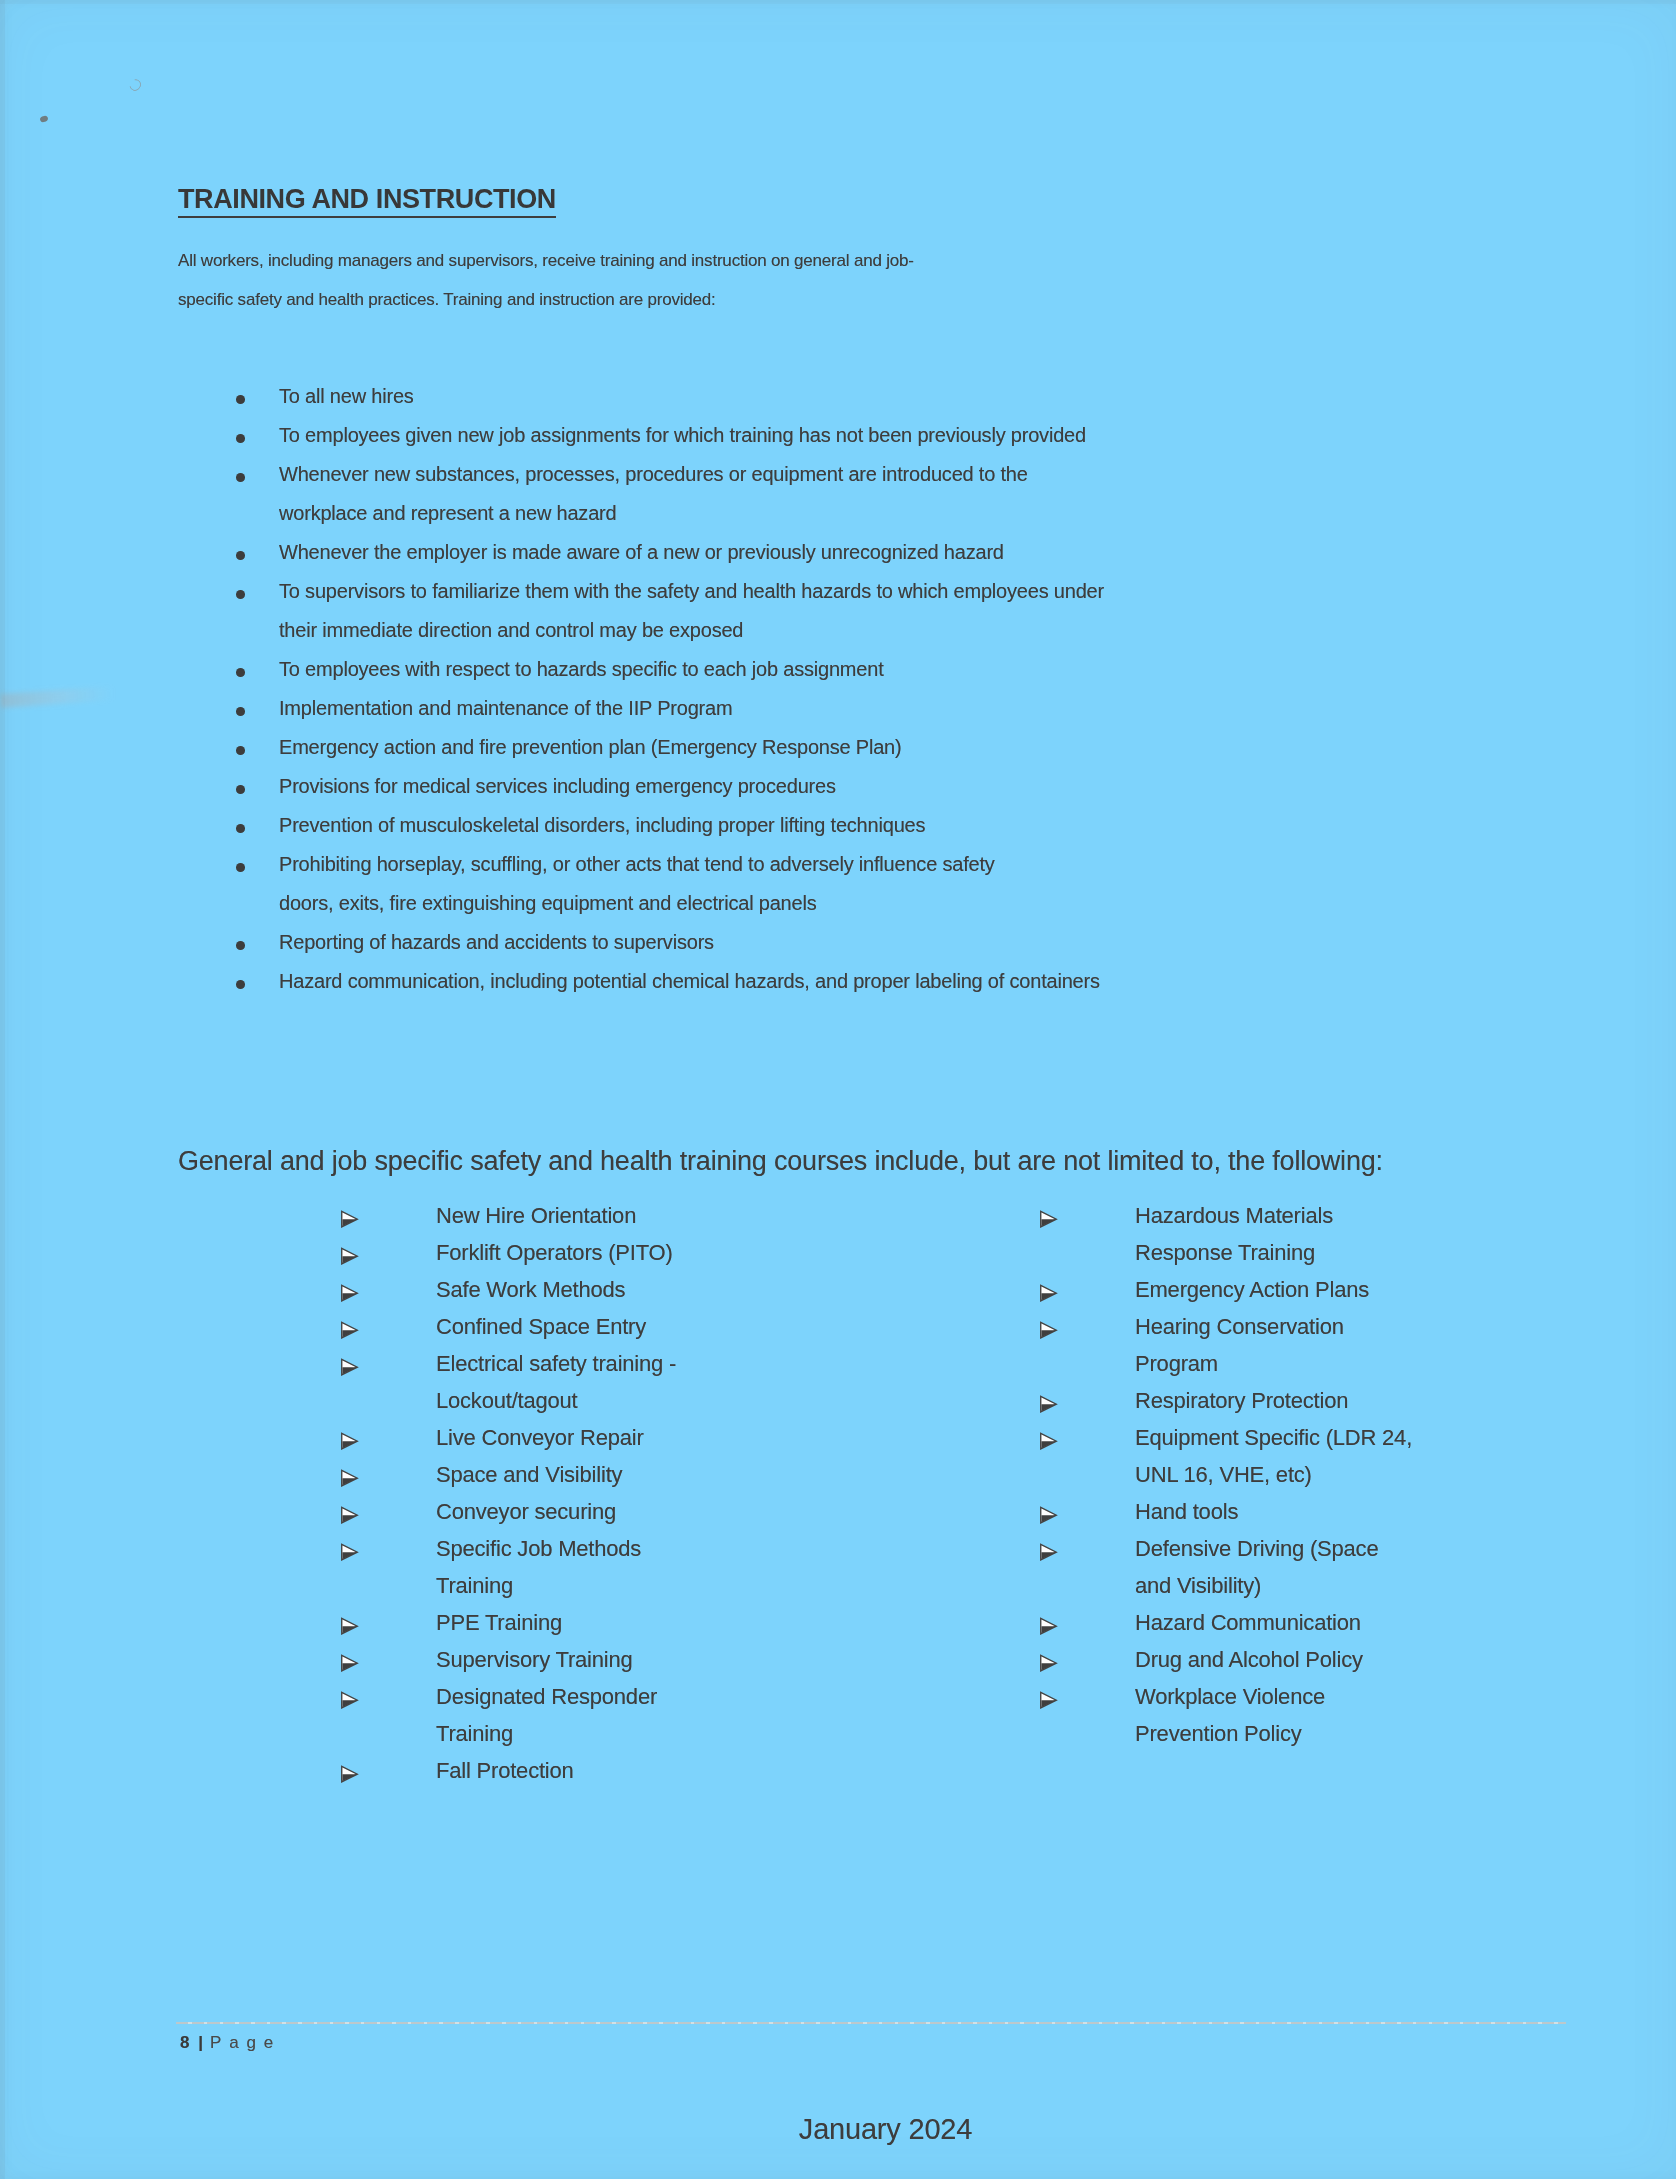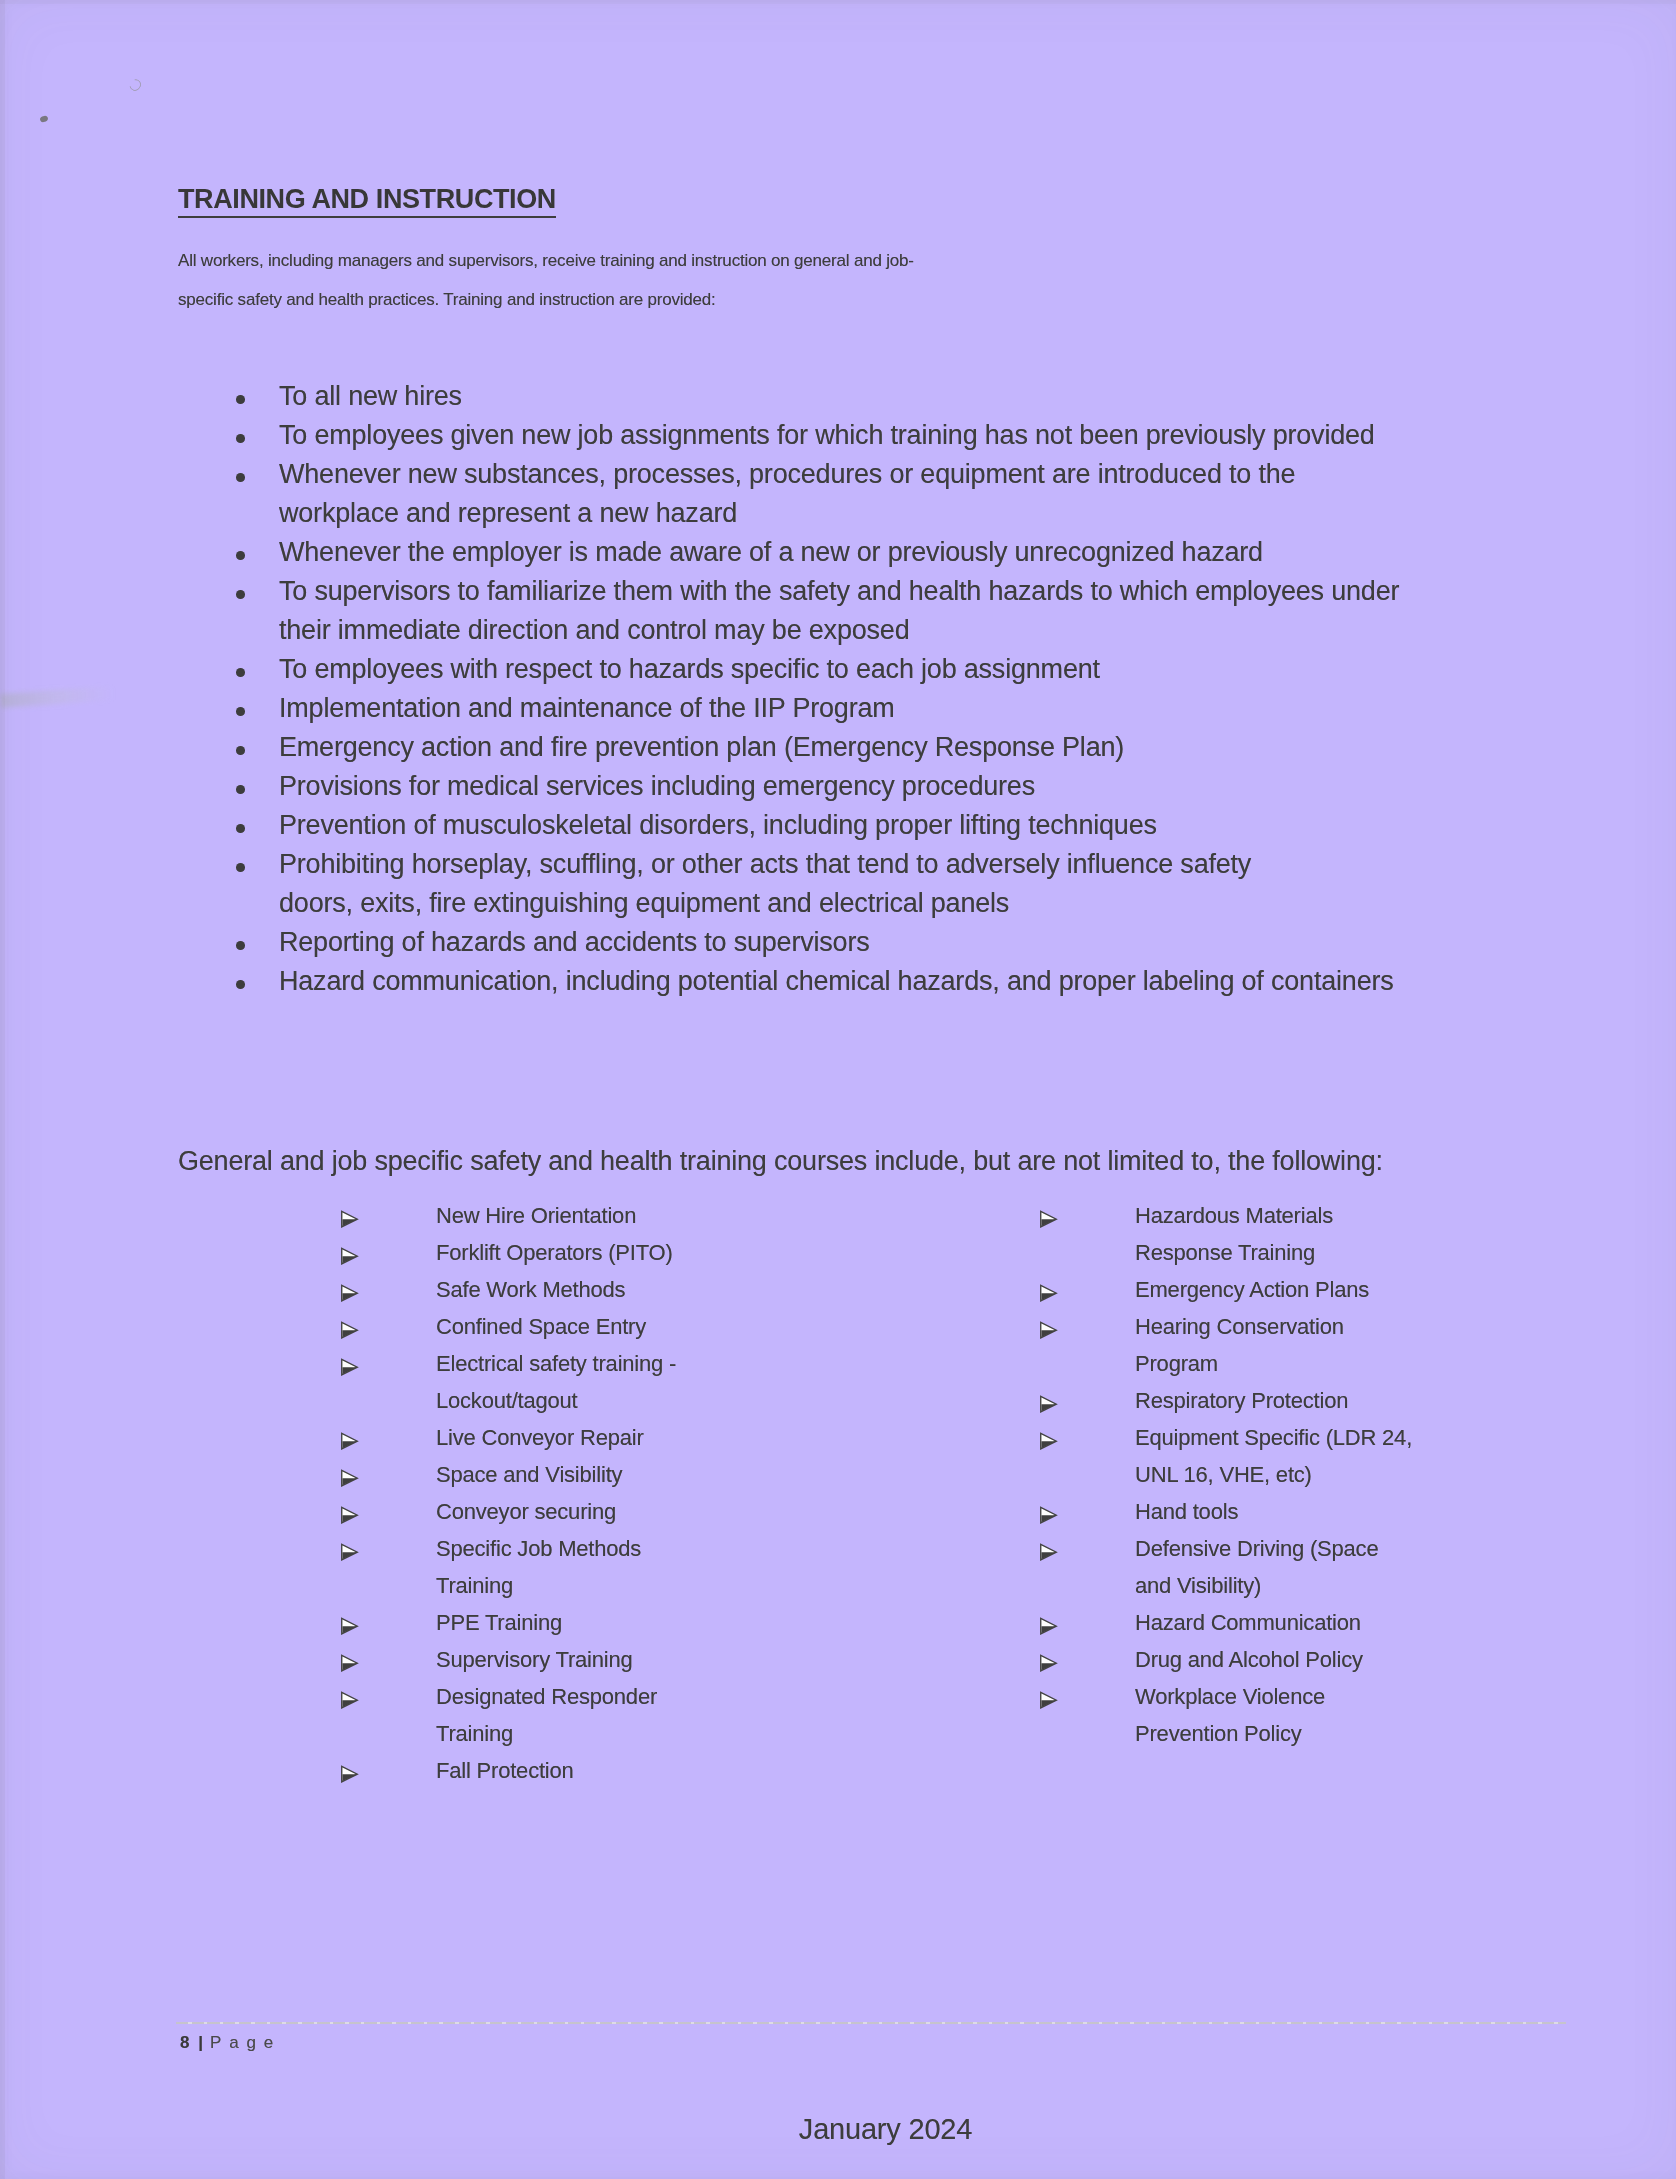--- a/index.html
+++ b/index.html
@@ -3,21 +3,21 @@
 <meta charset="utf-8">
 <style>
   html,body{margin:0;padding:0;}
   body{
     width:1677px;height:2179px;
     background:#e9e9e7;
     font-family:"Liberation Sans", sans-serif;
   }
   .page{
     position:absolute;left:0;top:0;width:1677px;height:2179px;
-    background:#c4b5fd;
+    background:#7dd3fc;
     overflow:hidden;
     box-shadow:inset 0 0 61px rgba(90,90,88,0.05), inset 3.5px 0 12.2px rgba(80,80,80,0.05);
   }
   .ink{ color:#3d3d3d; text-shadow:0 0 0.6px rgba(80,80,80,0.55); }
 
   
   .doc-heading{
     position:absolute;left:178px;top:186px;
     font-size:27px;font-weight:bold;letter-spacing:-0.4px;line-height:27px;
     color:#383838;
@@ -34,21 +34,21 @@
   .intro div{white-space:nowrap;}
 
   
   .bullet-list{position:absolute;left:178px;top:377px;width:1415px;}
   .b-row{position:relative;height:39px;}
   .b-row .dot{
     position:absolute;left:58px;top:18.3px;width:8.7px;height:8.7px;border-radius:50%;
     background:#3d3d3d;
   }
   .b-row .line-text{
-    position:absolute;left:101px;top:0;line-height:39px;font-size:27px;
+    position:absolute;left:101px;top:0;line-height:39px;font-size:20px;
     letter-spacing:-0.2px;white-space:nowrap;
   }
 
   
   .courses-intro{
     position:absolute;left:178px;top:1142px;
     font-size:27px;line-height:39px;letter-spacing:-0.2px;white-space:nowrap;
   }
 
   

